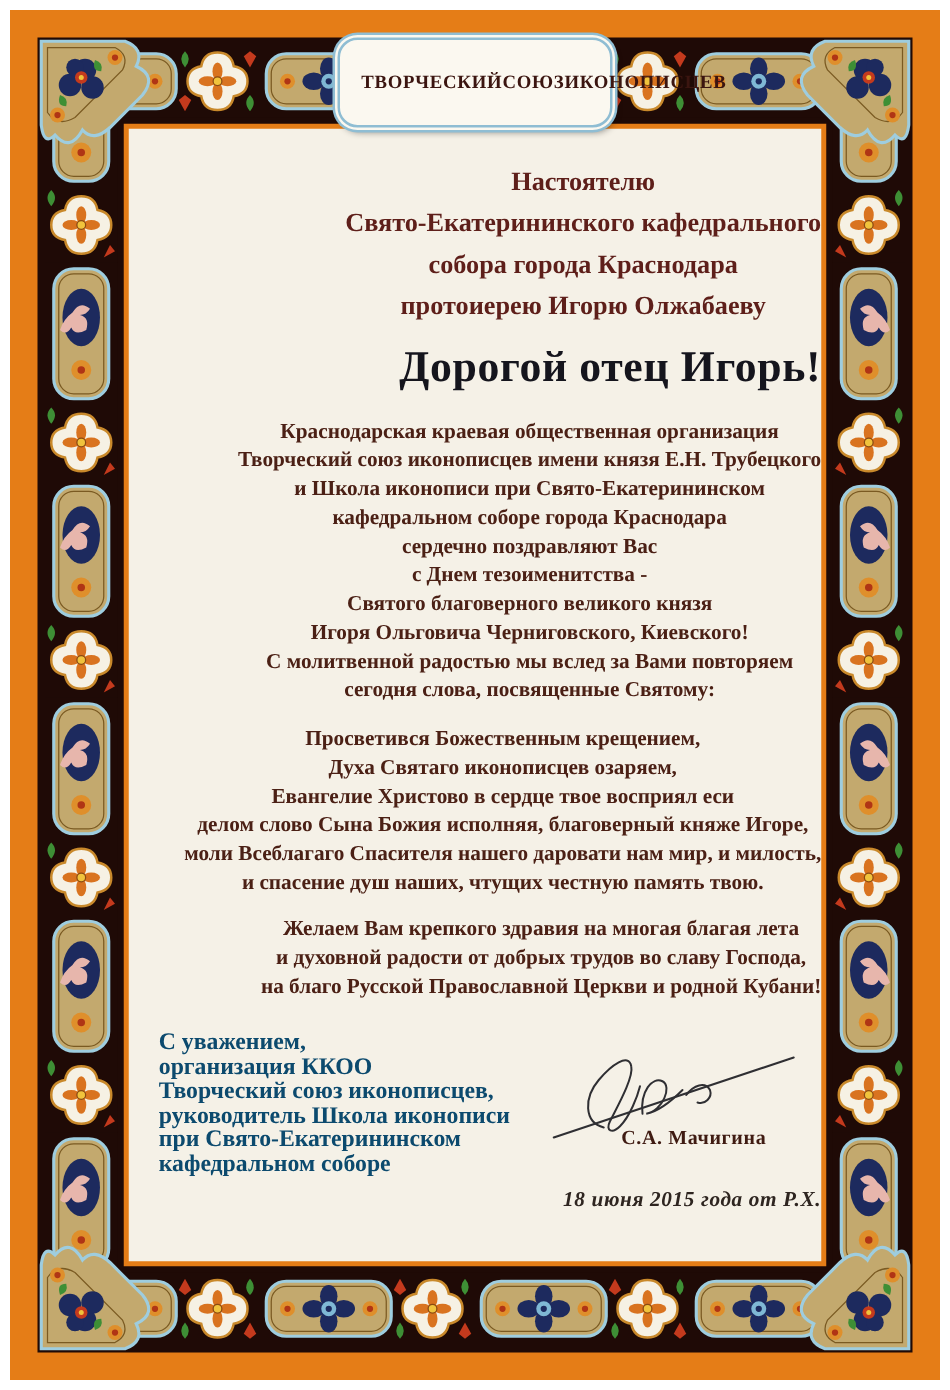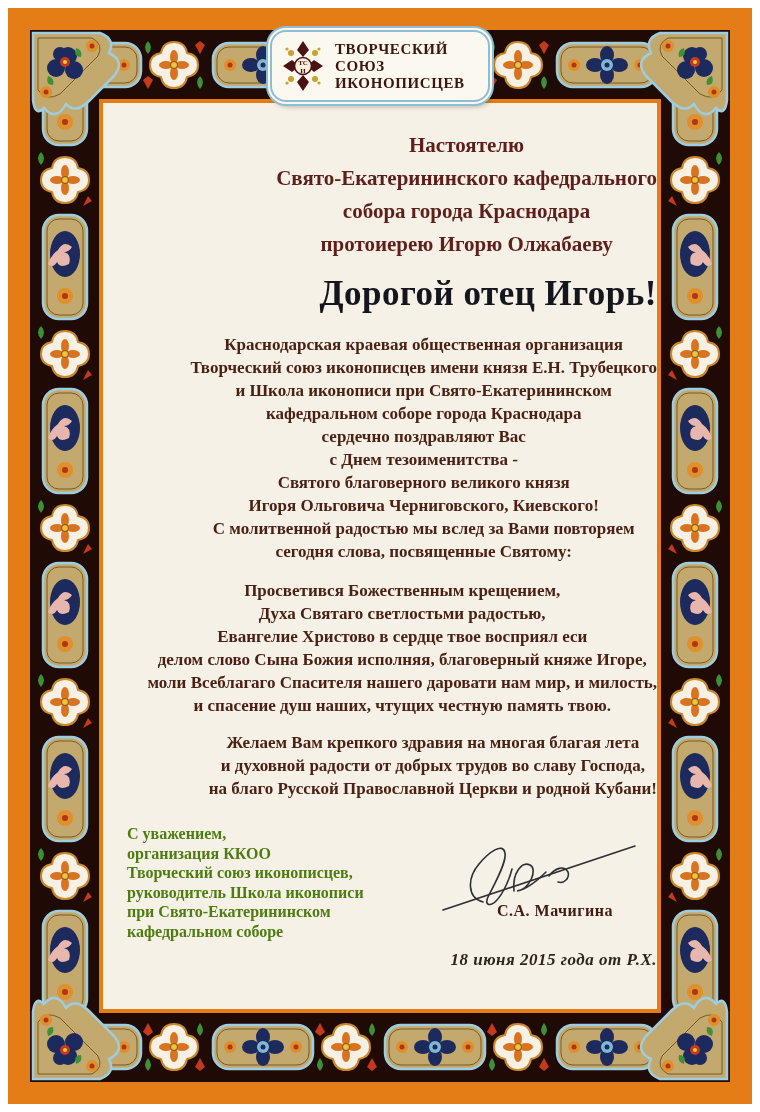--- a/index.html
+++ b/index.html
@@ -19,33 +19,33 @@
   .corner{position:absolute;z-index:3;}
   .c-tl{left:30px;top:30px;}
   .c-tr{right:30px;top:30px;transform:scaleX(-1);}
   .c-bl{left:30px;bottom:30px;transform:scaleY(-1);}
   .c-br{right:30px;bottom:30px;transform:scale(-1,-1);}
 
   .logo{position:absolute;top:30px;left:50%;transform:translateX(-50%);z-index:5;
         display:flex;align-items:center;gap:9px;width:198px;padding:7px 10px 7px 8px;
         background:#fbf8f0;border:2px solid #8fbdd3;border-radius:16px;
         box-shadow:0 0 0 2px #fbf8f0, 0 0 0 4px #8fbdd3, 2px 3px 6px rgba(0,0,0,.45);}
-  .logo-text{display:flex;flex-direction:column;}
+  .logo-text{display:flex;}
   .logo-text div{font-size:15px;font-weight:bold;letter-spacing:.6px;color:#3b1510;line-height:17px;}
 
   .inner{position:absolute;inset:103px;z-index:2;display:flex;flex-direction:column;
          align-items:flex-end;text-align:center;}
   .recipient{margin-top:26px;color:#5e1f1a;font-weight:bold;font-size:21px;line-height:33px;}
   .salutation{margin-top:10px;font-size:35px;font-weight:bold;color:#15151d;line-height:46px;letter-spacing:.5px;}
   .para{font-weight:bold;color:#4b2015;font-size:17px;line-height:23px;white-space:nowrap;}
   .greeting{margin-top:16px;}
   .prayer{margin-top:16px;}
   .wishes{margin-top:14px;}
   .sig-row{margin-top:24px;width:100%;display:flex;align-items:flex-start;text-align:left;padding:0 24px;box-sizing:border-box;}
-  .sig-left{color:#4d7c0f;font-weight:bold;font-size:16px;line-height:19.5px;width:300px;}
+  .sig-left{color:#0c4a6e;font-weight:bold;font-size:19px;line-height:19.5px;width:300px;}
   .sig-right{position:relative;flex:1;height:118px;}
   .sig-scribble{position:absolute;left:10px;top:8px;}
   .sig-name{position:absolute;right:20px;bottom:22px;font-weight:bold;font-size:16px;color:#3f1b12;letter-spacing:.5px;}
   .date-line{margin-top:8px;font-style:italic;font-weight:600;font-size:17px;color:#2e2520;letter-spacing:.5px;}
 </style>
 </head>
 <body>
 
 <div class="page">
 
@@ -217,21 +217,21 @@
       <div>сердечно поздравляют Вас</div>
       <div>с Днем тезоименитства -</div>
       <div>Святого благоверного великого князя</div>
       <div>Игоря Ольговича Черниговского, Киевского!</div>
       <div>С молитвенной радостью мы вслед за Вами повторяем</div>
       <div>сегодня слова, посвященные Святому:</div>
     </div>
 
     <div class="para prayer">
       <div>Просветився Божественным крещением,</div>
-      <div>Духа Святаго светлостьми радостью,</div>
+      <div>Духа Святаго иконописцев озаряем,</div>
       <div>Евангелие Христово в сердце твое восприял еси</div>
       <div>делом слово Сына Божия исполняя, благоверный княже Игоре,</div>
       <div>моли Всеблагаго Спасителя нашего даровати нам мир, и милость,</div>
       <div>и спасение душ наших, чтущих честную память твою.</div>
     </div>
 
     <div class="para wishes">
       <div>Желаем Вам крепкого здравия на многая благая лета</div>
       <div>и духовной радости от добрых трудов во славу Господа,</div>
       <div>на благо Русской Православной Церкви и родной Кубани!</div>

